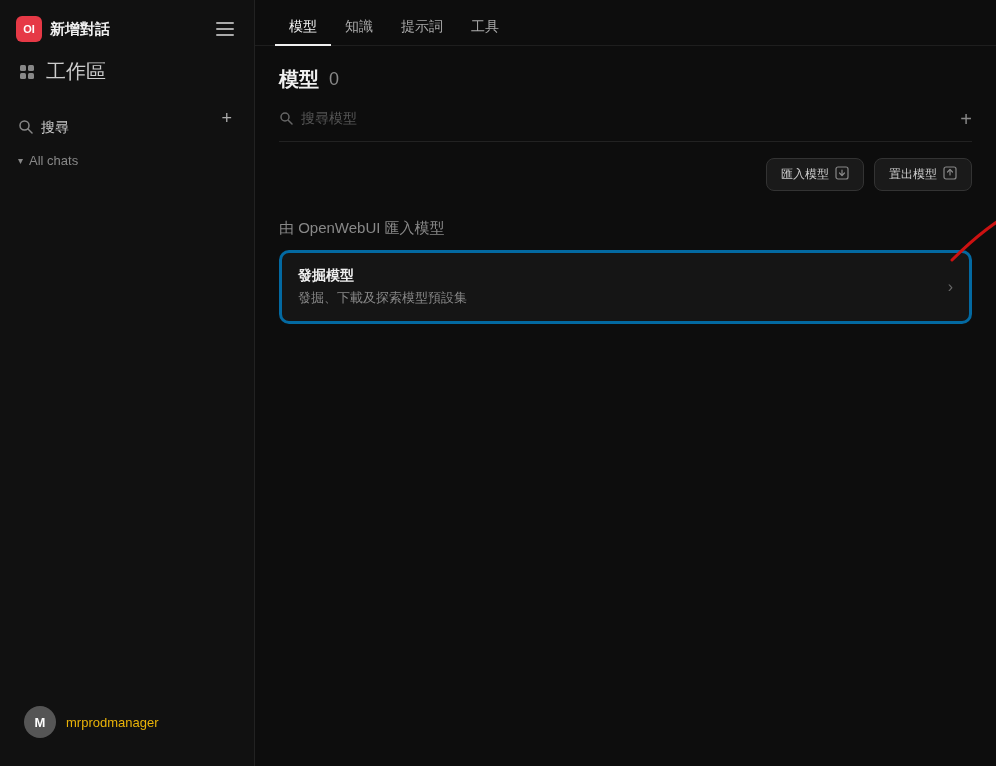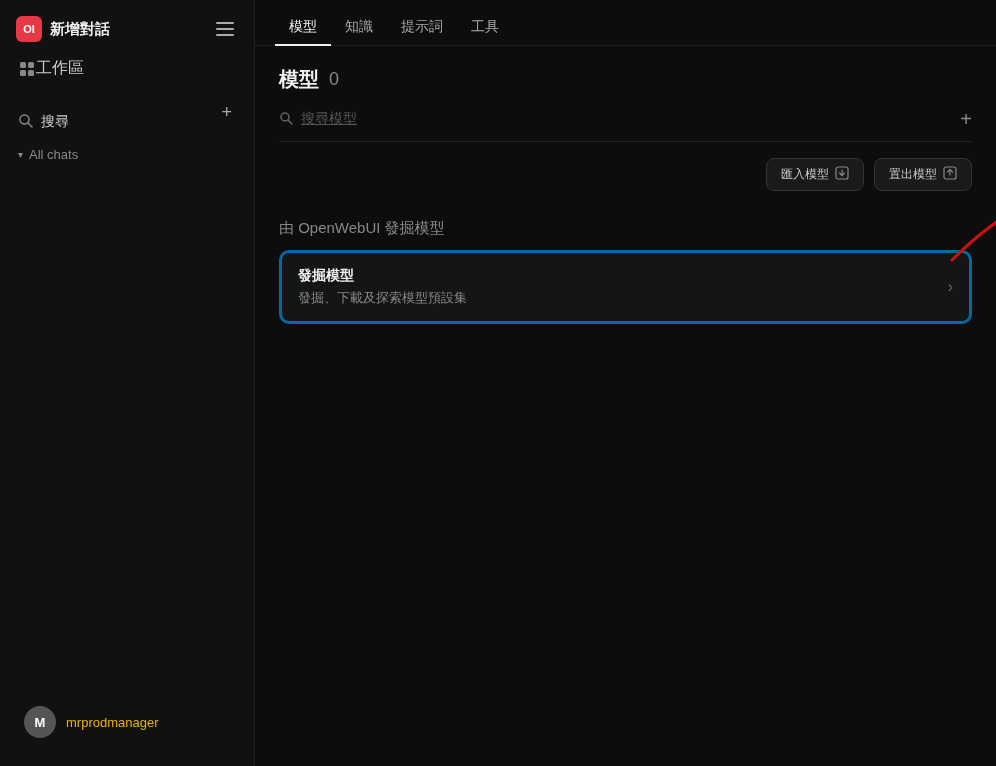--- a/index.html
+++ b/index.html
@@ -72,25 +72,26 @@
       display: block;
       width: 18px;
       height: 2px;
       background: #aaa;
       border-radius: 1px;
     }
 
     .sidebar-nav-item {
       display: flex;
       align-items: center;
+      gap: 10px;
       padding: 8px 10px;
       border-radius: 8px;
       cursor: pointer;
       color: #ccc;
-      font-size: 16px;
+      font-size: 20px;
     }
 
     .nav-icon {
       width: 18px;
       height: 18px;
       display: flex;
       align-items: center;
       justify-content: center;
       color: #aaa;
     }
@@ -432,21 +433,21 @@
     </div>
 
     <div class="search-bar-row">
       <div class="search-bar-inner">
         <span>
           <svg width="14" height="14" viewBox="0 0 14 14" fill="none">
             <circle cx="6" cy="6" r="4" stroke="#666" stroke-width="1.5"></circle>
             <line x1="9.5" y1="9.5" x2="13" y2="13" stroke="#666" stroke-width="1.5" stroke-linecap="round"></line>
           </svg>
         </span>
-        <span style="color:#555;text-decoration:underline;">搜尋模型</span>
+        <span style="color:#555;">搜尋模型</span>
       </div>
       <button class="search-plus-btn">+</button>
     </div>
 
     <div class="action-buttons-row">
       <button class="action-btn">
         <span>匯入模型</span>
         <span class="btn-icon">
           <svg width="14" height="14" viewBox="0 0 14 14" fill="none">
             <rect x="1" y="1" width="12" height="12" rx="2" stroke="#888" stroke-width="1.2"></rect>
@@ -461,21 +462,21 @@
           <svg width="14" height="14" viewBox="0 0 14 14" fill="none">
             <rect x="1" y="1" width="12" height="12" rx="2" stroke="#888" stroke-width="1.2"></rect>
             <line x1="7" y1="9" x2="7" y2="4" stroke="#888" stroke-width="1.2" stroke-linecap="round"></line>
             <polyline points="4.5,6 7,3.5 9.5,6" stroke="#888" stroke-width="1.2" stroke-linecap="round" stroke-linejoin="round"></polyline>
           </svg>
         </span>
       </button>
     </div>
 
     <div class="community-section">
-      <div class="community-title">由 OpenWebUI 發掘模型</div>
+      <div class="community-title">由 OpenWebUI 匯入模型</div>
 
       <div class="content-wrapper">
         <div class="discover-card">
           <div class="discover-card-left">
             <span class="discover-card-title">發掘模型</span>
             <span class="discover-card-desc">發掘、下載及探索模型預設集</span>
           </div>
           <span class="chevron-right">›</span>
         </div>
 

